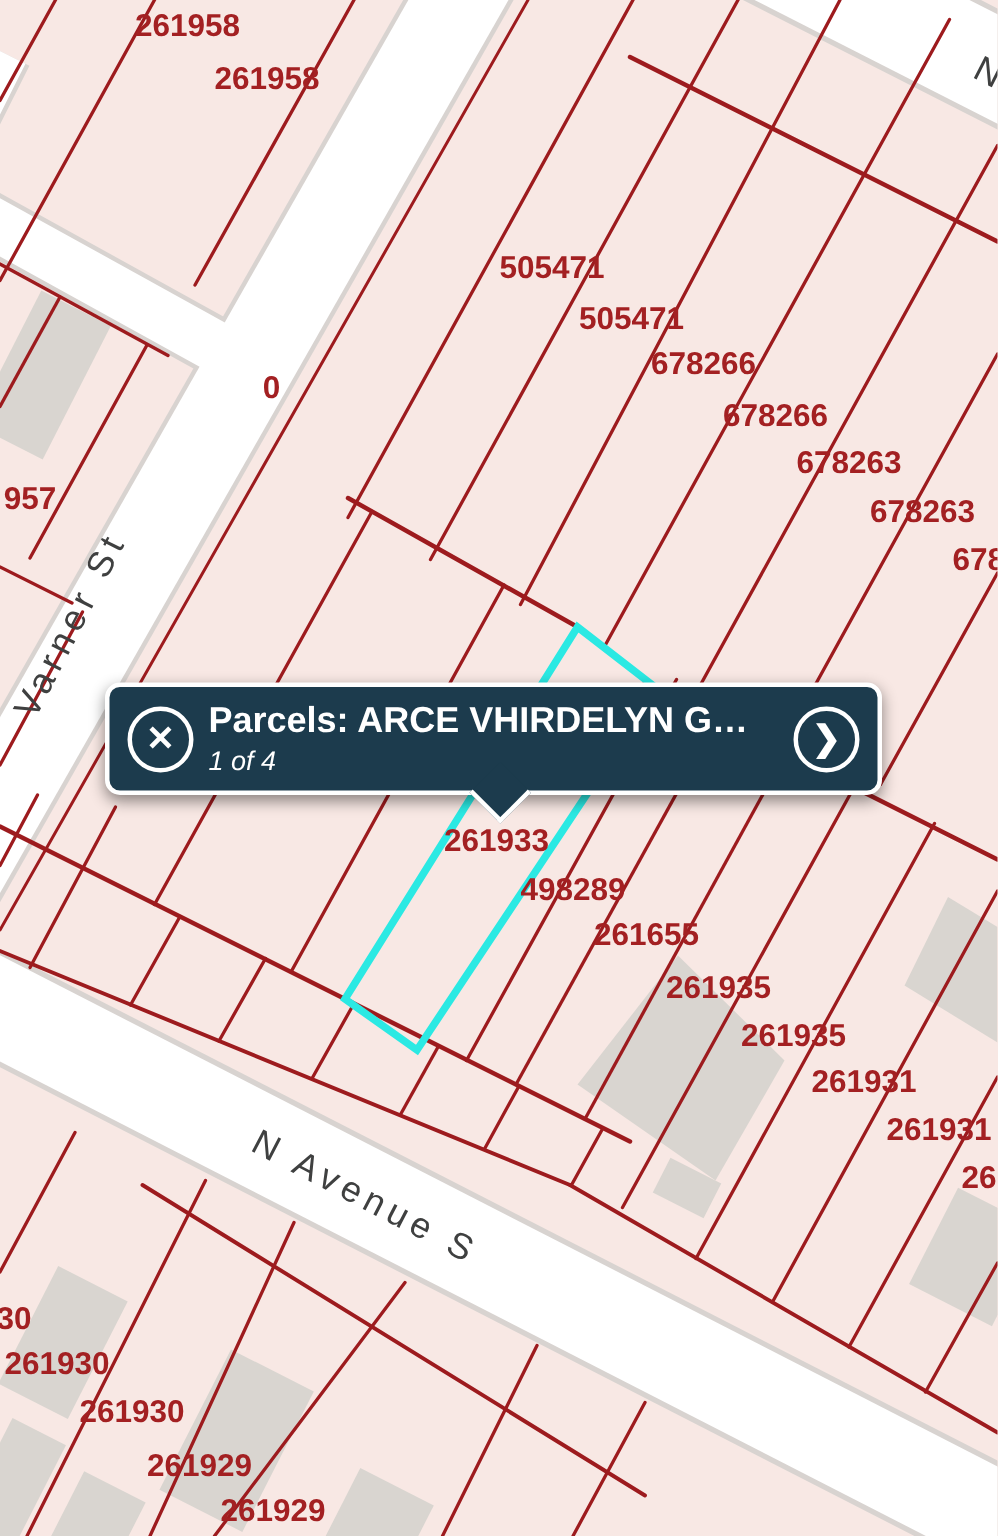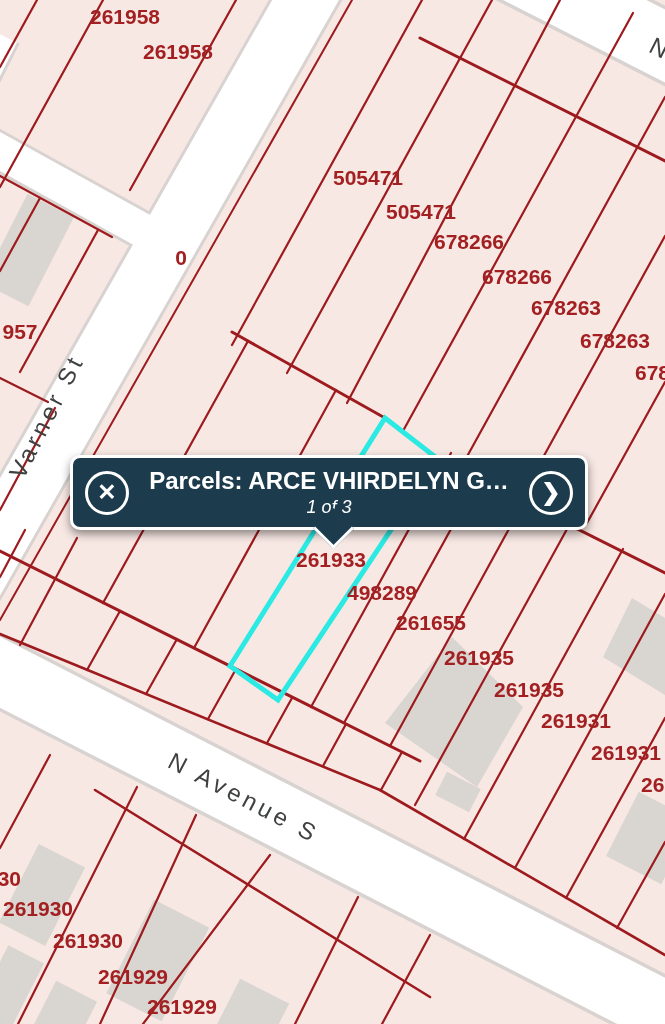--- a/index.html
+++ b/index.html
@@ -16,21 +16,21 @@
     display:flex;align-items:center;padding:0 12px;gap:10px;
     box-shadow:0 4px 10px rgba(0,0,0,.45);z-index:10;
   }
   .circle-btn{
     flex:0 0 auto;width:44px;height:44px;border-radius:50%;
     border:3px solid #fff;background:transparent;color:#fff;
     display:flex;align-items:center;justify-content:center;
     font-size:23px;font-weight:bold;box-sizing:border-box;cursor:pointer;
     font-family:"Liberation Sans",sans-serif;padding:0;line-height:1;
   }
-  .popup-text{flex:1 1 auto;text-align:center;overflow:hidden;}
+  .popup-text{flex:1 1 auto;text-align:left;overflow:hidden;}
   .popup-title{color:#fff;font-weight:bold;font-size:24px;white-space:nowrap;line-height:1.2;}
   .popup-pager{color:#fff;font-style:italic;font-size:18px;line-height:1.2;margin-top:1px;}
   .popup-tail{
     position:absolute;left:246px;bottom:-16px;width:26px;height:26px;
     border-right:3px solid #fff;border-bottom:3px solid #fff;
     transform:rotate(45deg);
   }
 </style>
 </head>
 <body>
@@ -157,19 +157,19 @@
       <text class="street-label" transform="translate(657,56) rotate(27)" fill="#3f4040">N</text>
     </g>
 </svg>
 
 <div class="popup" id="popup" style="background: rgb(28, 59, 77); border-color: rgb(255, 255, 255);">
   <button class="circle-btn">
     <span>✕</span>
   </button>
   <div class="popup-text">
     <div class="popup-title">Parcels: ARCE VHIRDELYN G…</div>
-    <div class="popup-pager">1 of 3</div>
+    <div class="popup-pager">1 of 4</div>
   </div>
   <button class="circle-btn">
     <span>❯</span>
   </button>
   <div class="popup-tail" id="popup-tail" style="background: rgb(28, 59, 77);"></div>
 </div>
 
 </body></html>

